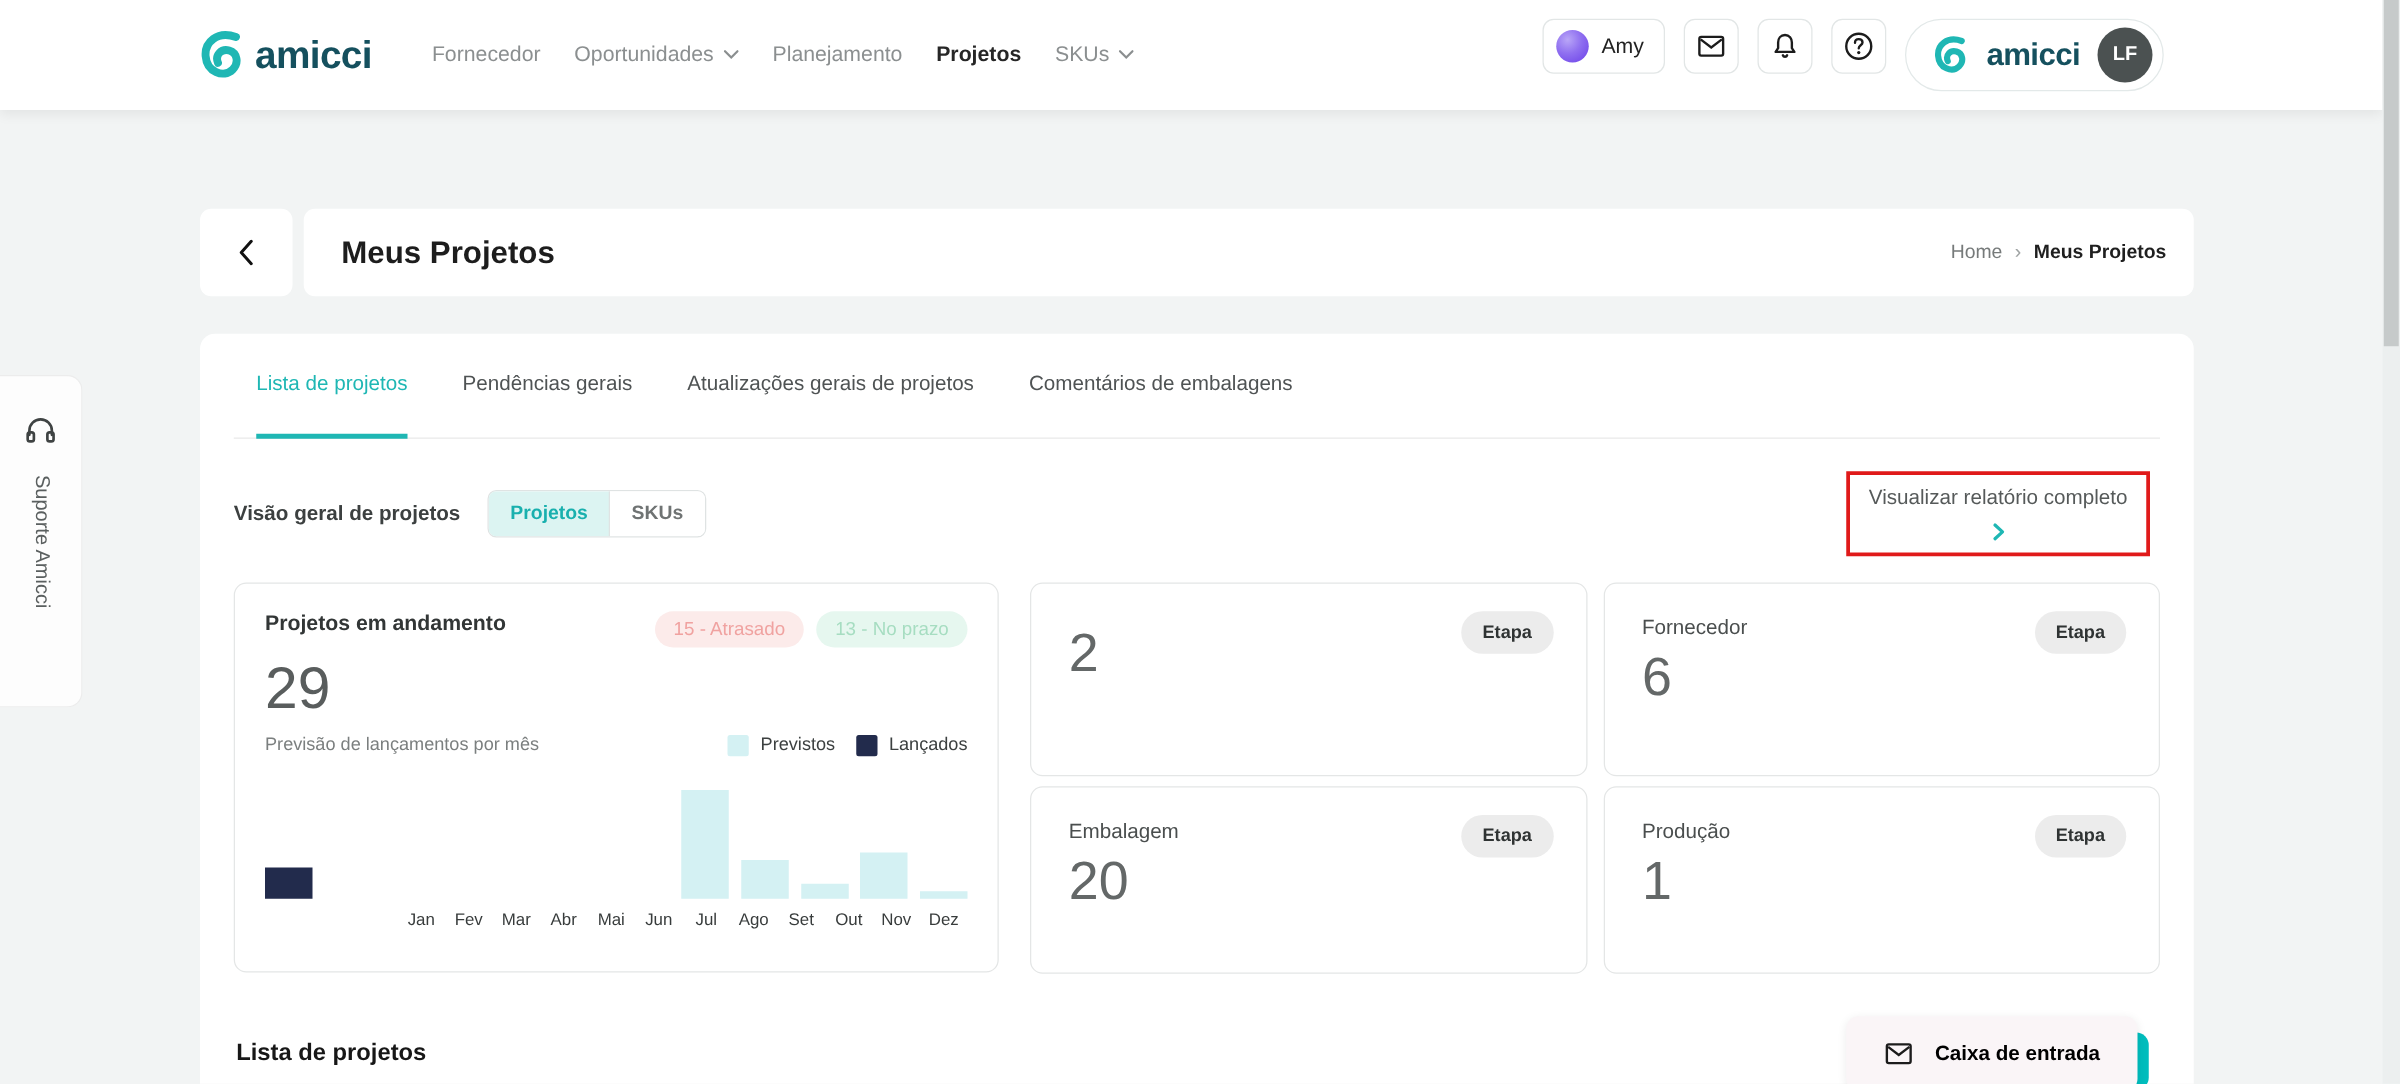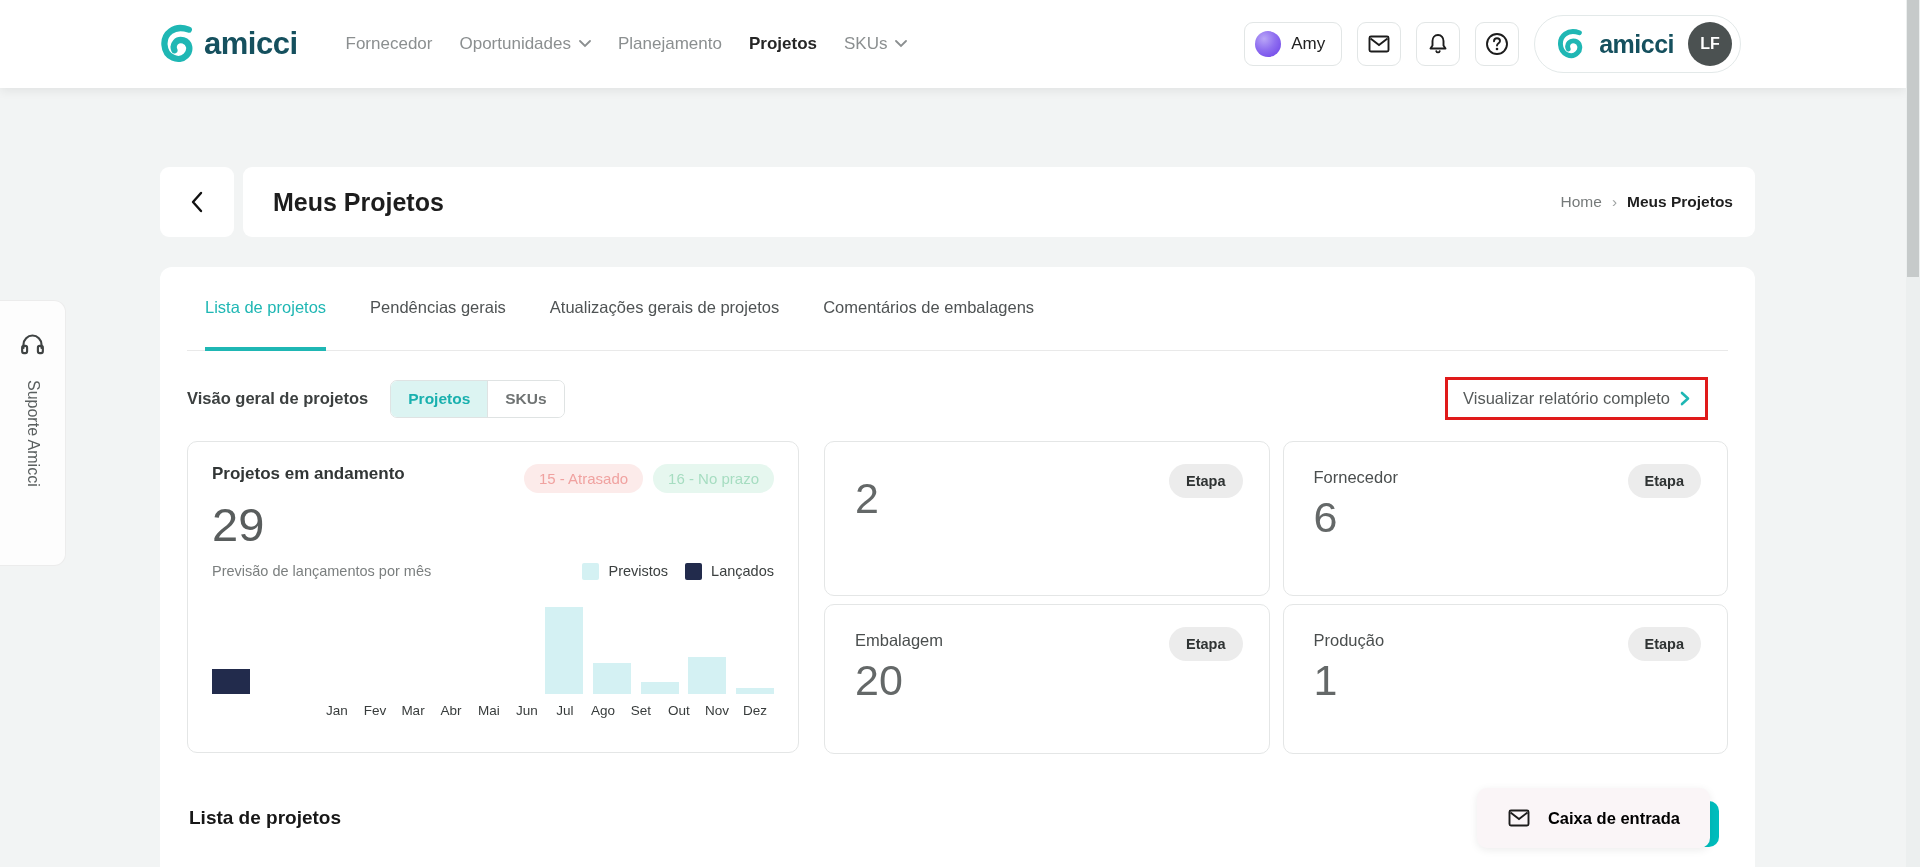--- a/index.html
+++ b/index.html
@@ -8,21 +8,21 @@
 
   
   .header { position:absolute; top:0; left:0; width:1906px; height:88px; background:#fff;
     display:flex; align-items:center; box-shadow:0 3px 10px rgba(0,0,0,0.07); z-index:5; }
   .logo { display:flex; align-items:center; gap:8px; margin-left:160px; }
   .logo-word { font-size:31px; font-weight:bold; color:#15505e; letter-spacing:-0.5px; }
   .nav { display:flex; align-items:center; gap:27px; margin-left:48px; }
   .nav-item { display:flex; align-items:center; gap:8px; font-size:17px; font-weight:500;
     color:#8b8f90; cursor:pointer; text-decoration:none; }
   .nav-item.active { color:#262626; font-weight:600; }
-  .hdr-right { position:absolute; right:165px; display:flex; align-items:center; gap:15px; }
+  .hdr-right { position:absolute; right:175px; display:flex; gap:15px; }
   .amy-pill { display:flex; align-items:center; gap:10px; border:1px solid #e2e6e6; border-radius:9px;
     background:#fff; height:44px; padding:0 16px 0 10px; font-size:17px; color:#222; cursor:pointer; }
   .amy-orb { width:26px; height:26px; border-radius:50%;
     background:radial-gradient(circle at 35% 30%, #b9a6f7 0%, #8f6ff0 45%, #6a3fe8 100%); }
   .icon-btn { width:44px; height:44px; border:1px solid #e2e6e6; border-radius:9px; background:#fff;
     display:flex; align-items:center; justify-content:center; cursor:pointer; }
   .account-pill { display:flex; align-items:center; gap:14px; border:1px solid #e3e9e9; border-radius:30px;
     background:#fff; height:58px; padding:0 8px 0 22px; cursor:pointer; }
   .account-word { font-size:25px; font-weight:bold; color:#15505e; letter-spacing:-0.5px; }
   .lf-avatar { width:44px; height:44px; border-radius:50%; background:#4b5151; color:#fff;
@@ -55,22 +55,22 @@
   .tabs { display:flex; gap:44px; height:84px; border-bottom:1px solid #e9e9e9; padding:0 18px; }
   .tab { display:flex; align-items:center; font-size:16.5px; font-weight:500; color:#4f5354;
     border-bottom:4px solid transparent; cursor:pointer; margin-bottom:-1px; }
   .tab.active { color:#1fb7b4; border-color:#1fb7b4; }
 
   .overview-row { display:flex; align-items:center; margin-top:26px; }
   .overview-label { font-size:16.5px; font-weight:600; color:#3c4040; }
   .seg-toggle { display:flex; margin-left:22px; border:1px solid #dfe3e3; border-radius:7px; overflow:hidden; }
   .seg { padding:9px 17px; font-size:15.5px; font-weight:600; color:#6f7373; background:#fff; cursor:pointer; }
   .seg.selected { background:#dcf4f2; color:#19b0ae; border-right:1px solid #dfe3e3; }
-  .report-wrap { margin-left:auto; margin-right:20px; border:3px solid #e01a1a; padding:9px 15px;
-    display:flex; align-items:center; gap:10px; cursor:pointer; }
+  .report-wrap { margin-left:auto; margin-right:8px; border:3px solid #e01a1a; padding:9px 15px;
+    display:flex; align-items:center; gap:10px; cursor:pointer;flex-direction:column; }
   .report-label { font-size:16.5px; font-weight:500; color:#565a5a; }
 
   .cards-row { display:flex; gap:25px; margin-top:21px; }
   .chart-card { width:612px; height:312px; border:1px solid #e4e6e6; border-radius:10px; padding:22px 24px; }
   .chart-head { display:flex; align-items:flex-start; }
   .chart-title { font-size:17px; font-weight:600; color:#323636; }
   .badges { margin-left:auto; display:flex; gap:10px; }
   .badge { padding:6px 15px; border-radius:16px; font-size:15px; }
   .badge.late { background:#fcebea; color:#f0a2a0; }
   .badge.ontime { background:#e6f7ef; color:#a6ddc1; }
@@ -224,21 +224,21 @@
       </div>
     </div>
 
     <div class="cards-row">
 
       <div class="chart-card">
         <div class="chart-head">
           <span class="chart-title">Projetos em andamento</span>
           <div class="badges">
             <span class="badge late">15 - Atrasado</span>
-            <span class="badge ontime">16 - No prazo</span>
+            <span class="badge ontime">13 - No prazo</span>
           </div>
         </div>
         <div class="big-count">29</div>
         <div class="sub-row">
           <span class="chart-sub">Previsão de lançamentos por mês</span>
           <div class="legend">
             <span class="swatch" style="background: rgb(212, 241, 243);"></span>
             <span class="legend-label">Previstos</span>
             <span class="swatch" style="margin-left: 8px; background: rgb(34, 43, 76);"></span>
             <span class="legend-label">Lançados</span>

